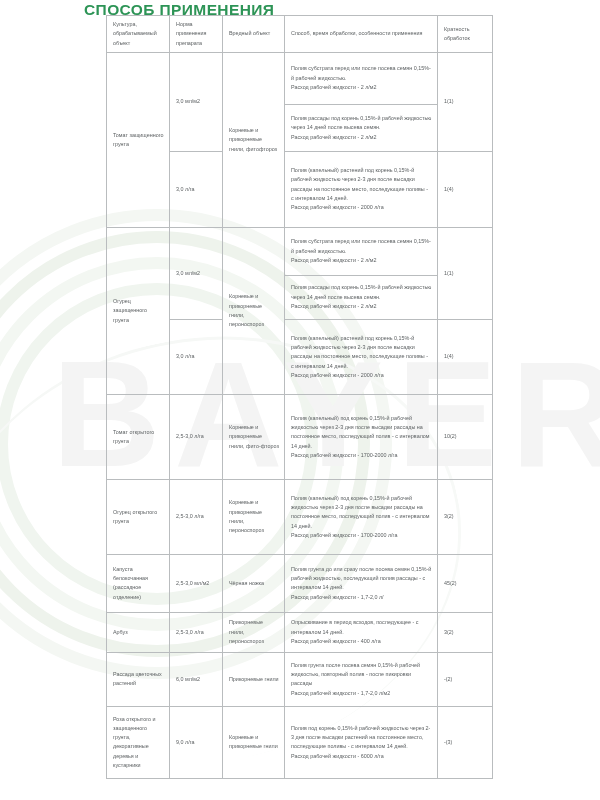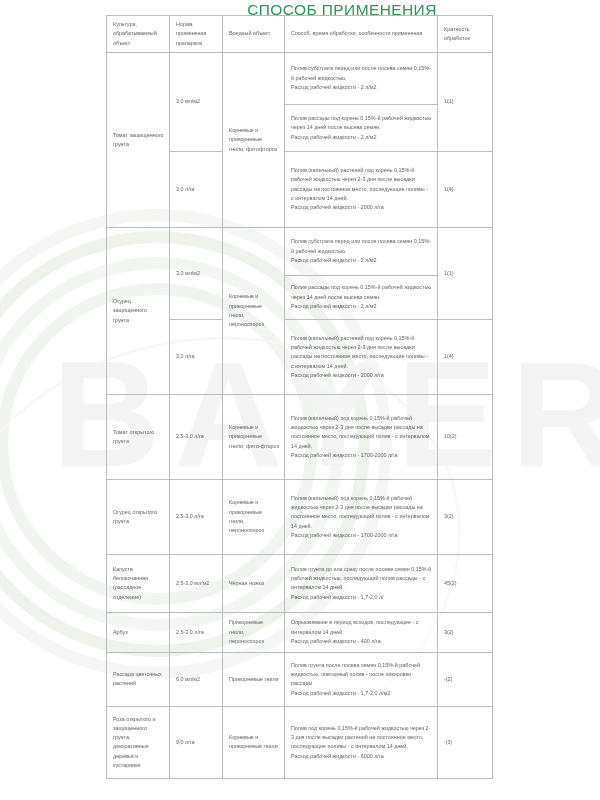--- a/index.html
+++ b/index.html
@@ -64,25 +64,24 @@
     border-right: 3px solid #f7f9f7;
     transform: rotate(-12deg);
   }
 
   
   #page-title {
     position: absolute;
     left: 0;
     top: 1px;
     width: 600px;
-    text-align: center;
     padding-left: 84px;
     box-sizing: border-box;
     font-size: 15.5px;
-    font-weight: normal;
+    font-weight: bold;
     letter-spacing: 0.4px;
     color: #2d9456;
     z-index: 2;
   }
 
   
   #app-table {
     position: absolute;
     left: 106px;
     top: 15px;

